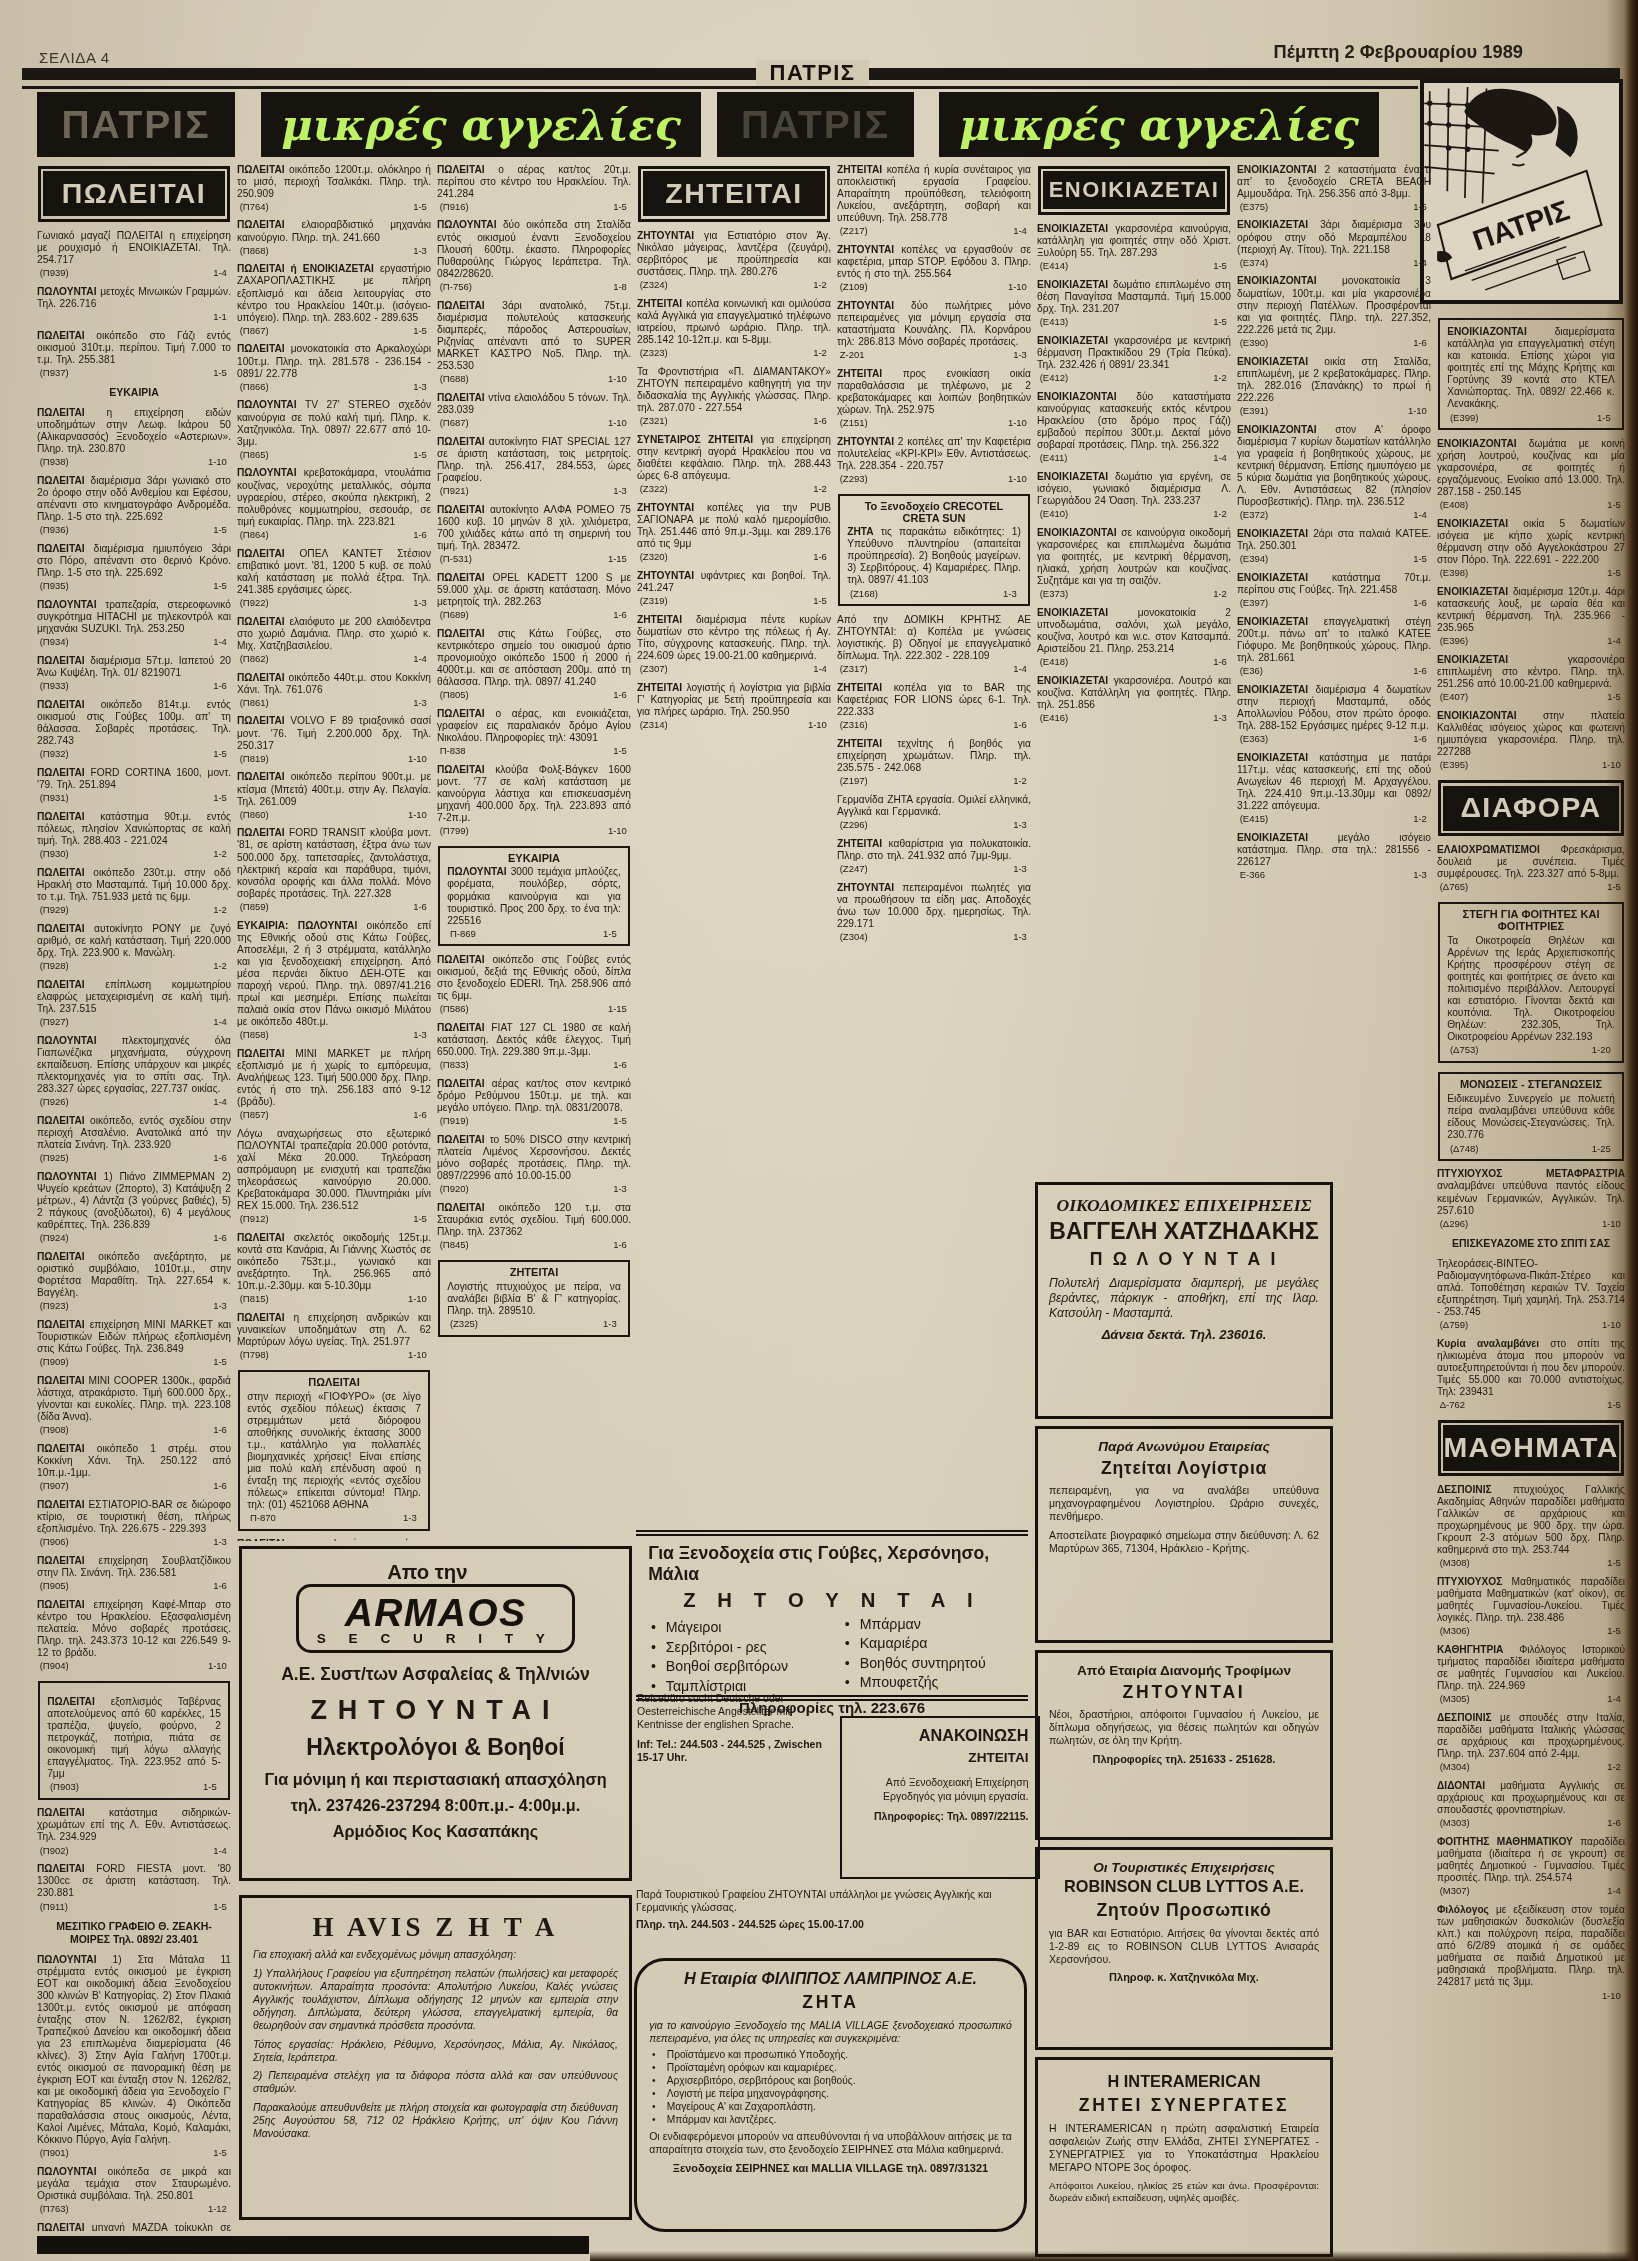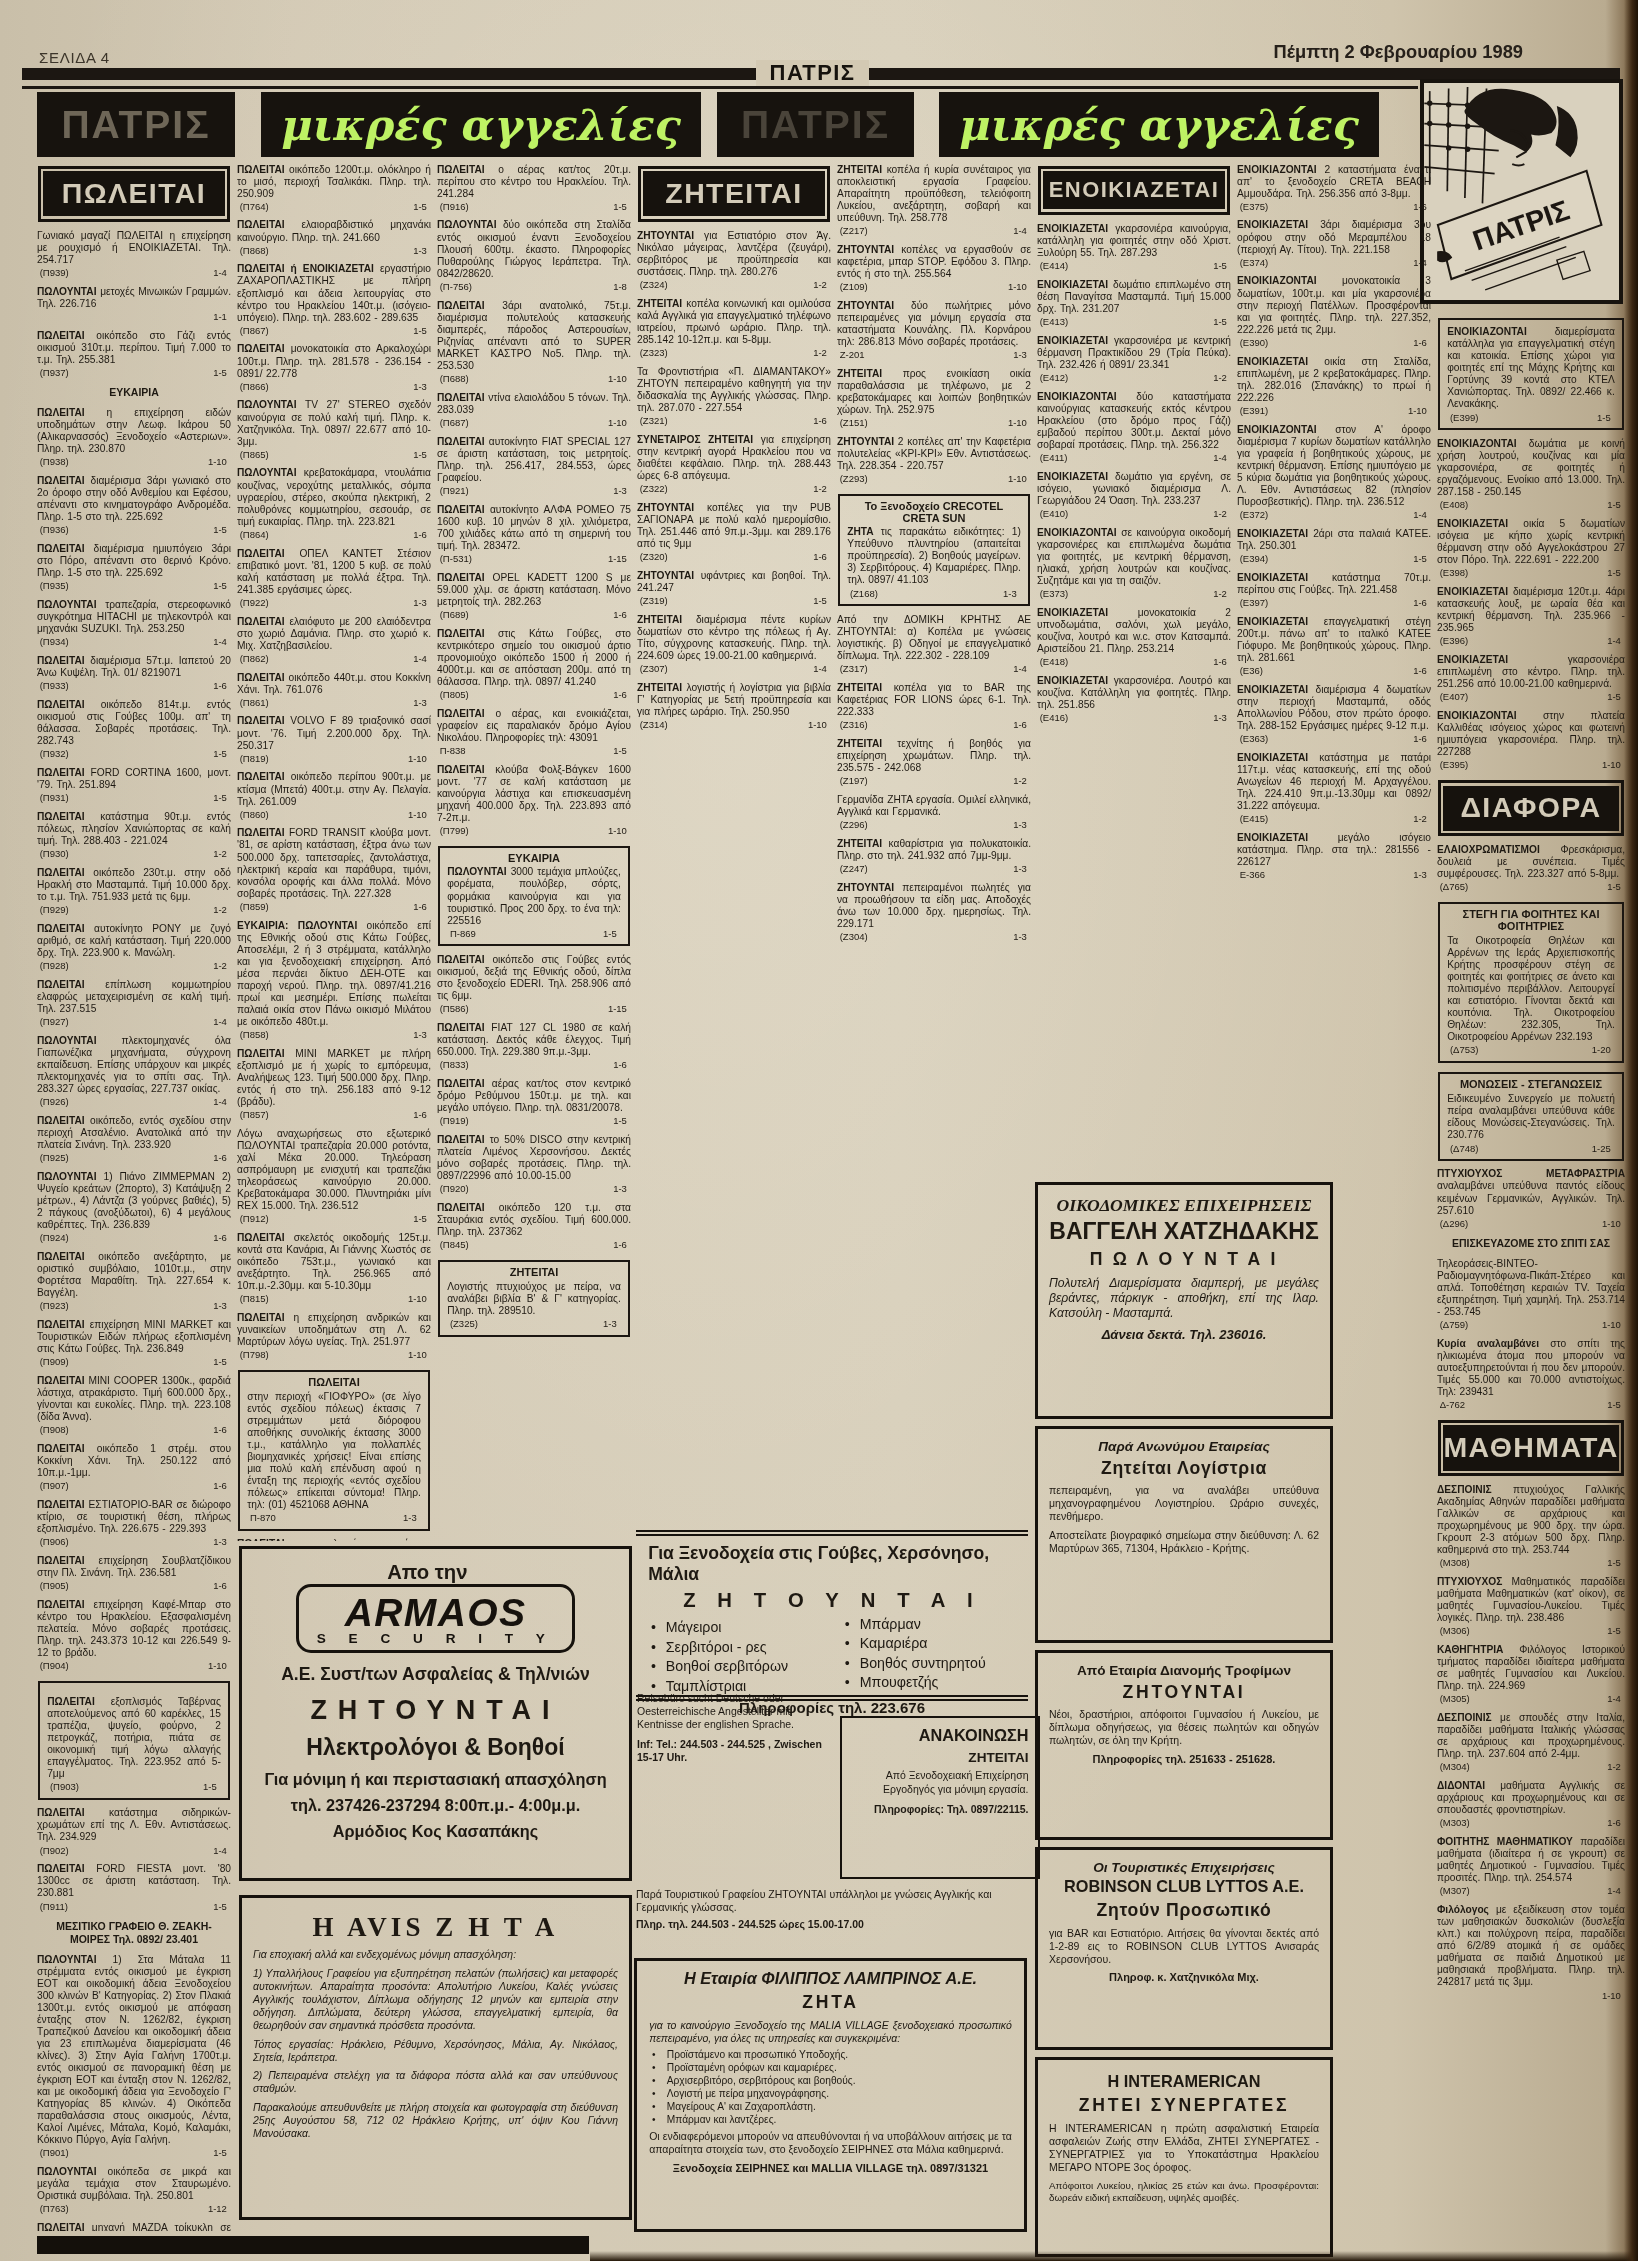--- a/index.html
+++ b/index.html
@@ -857,30 +857,30 @@
   </div>
 
   <div class="dbox" style="left:637px;top:1692px;width:195px;height:163px;">
     <div class="plain-ad">Reisebüro sucht Deutsche oder Oesterreichische Angestellter mit Kentnisse der englishen Sprache.</div>
     <div class="plain-ad" style="font-weight:bold;margin-top:6.8px;">Inf: Tel.: 244.503 - 244.525 , Zwischen 15-17 Uhr.</div>
   </div>
 
   <div class="dbox bordered center" style="left:840px;top:1716px;width:200px;height:163px;padding:8.1px 9.5px;border-width:2.7px;text-align:right;">
     <div style="font-size:16.3px;font-weight:bold;">ΑΝΑΚΟΙΝΩΣΗ</div>
     <div style="font-size:13.6px;font-weight:bold;margin-top:5.4px;">ΖΗΤΕΙΤΑΙ</div>
-    <div class="plain-ad" style="margin-top:4px;">Από Ξενοδοχειακή Επιχείρηση Εργοδηγός για μόνιμη εργασία.</div>
+    <div class="plain-ad" style="margin-top:11px;">Από Ξενοδοχειακή Επιχείρηση Εργοδηγός για μόνιμη εργασία.</div>
     <div class="plain-ad" style="font-weight:bold;margin-top:6.8px;">Πληροφορίες: Τηλ. 0897/22115.</div>
   </div>
 
   <div class="dbox" style="left:636px;top:1888px;width:392px;height:65px;">
     <div class="plain-ad">Παρά Τουριστικού Γραφείου ΖΗΤΟΥΝΤΑΙ υπάλληλοι με γνώσεις Αγγλικής και Γερμανικής γλώσσας.</div>
     <div class="plain-ad" style="font-weight:bold;margin-top:4.1px;">Πληρ. τηλ. 244.503 - 244.525 ώρες 15.00-17.00</div>
   </div>
 
-  <div class="dbox bordered" style="left:634px;top:1958px;width:393px;height:274px;padding:8.1px 12.2px;">
+  <div class="dbox bordered" style="left:634px;top:1958px;width:393px;height:274px;padding:8.1px 12.2px;border-radius:31px;">
     <div class="d-header it" style="font-size:16.3px;">Η Εταιρία ΦΙΛΙΠΠΟΣ ΛΑΜΠΡΙΝΟΣ Α.Ε.</div>
     <div class="d-title">ΖΗΤΑ</div>
     <div class="d-body" style="font-style:italic;">για το καινούργιο Ξενοδοχείο της MALIA VILLAGE ξενοδοχειακό προσωπικό πεπειραμένο, για όλες τις υπηρεσίες και συγκεκριμένα:</div>
     <div class="roles">
         <div class="bullet-item">Προϊστάμενο και προσωπικό Υποδοχής.</div>
         <div class="bullet-item">Προϊσταμένη ορόφων και καμαριέρες.</div>
         <div class="bullet-item">Αρχισερβιτόρο, σερβιτόρους και βοηθούς.</div>
         <div class="bullet-item">Λογιστή με πείρα μηχανογράφησης.</div>
         <div class="bullet-item">Μαγείρους Α' και Ζαχαροπλάστη.</div>
         <div class="bullet-item">Μπάρμαν και λαντζέρες.</div>

